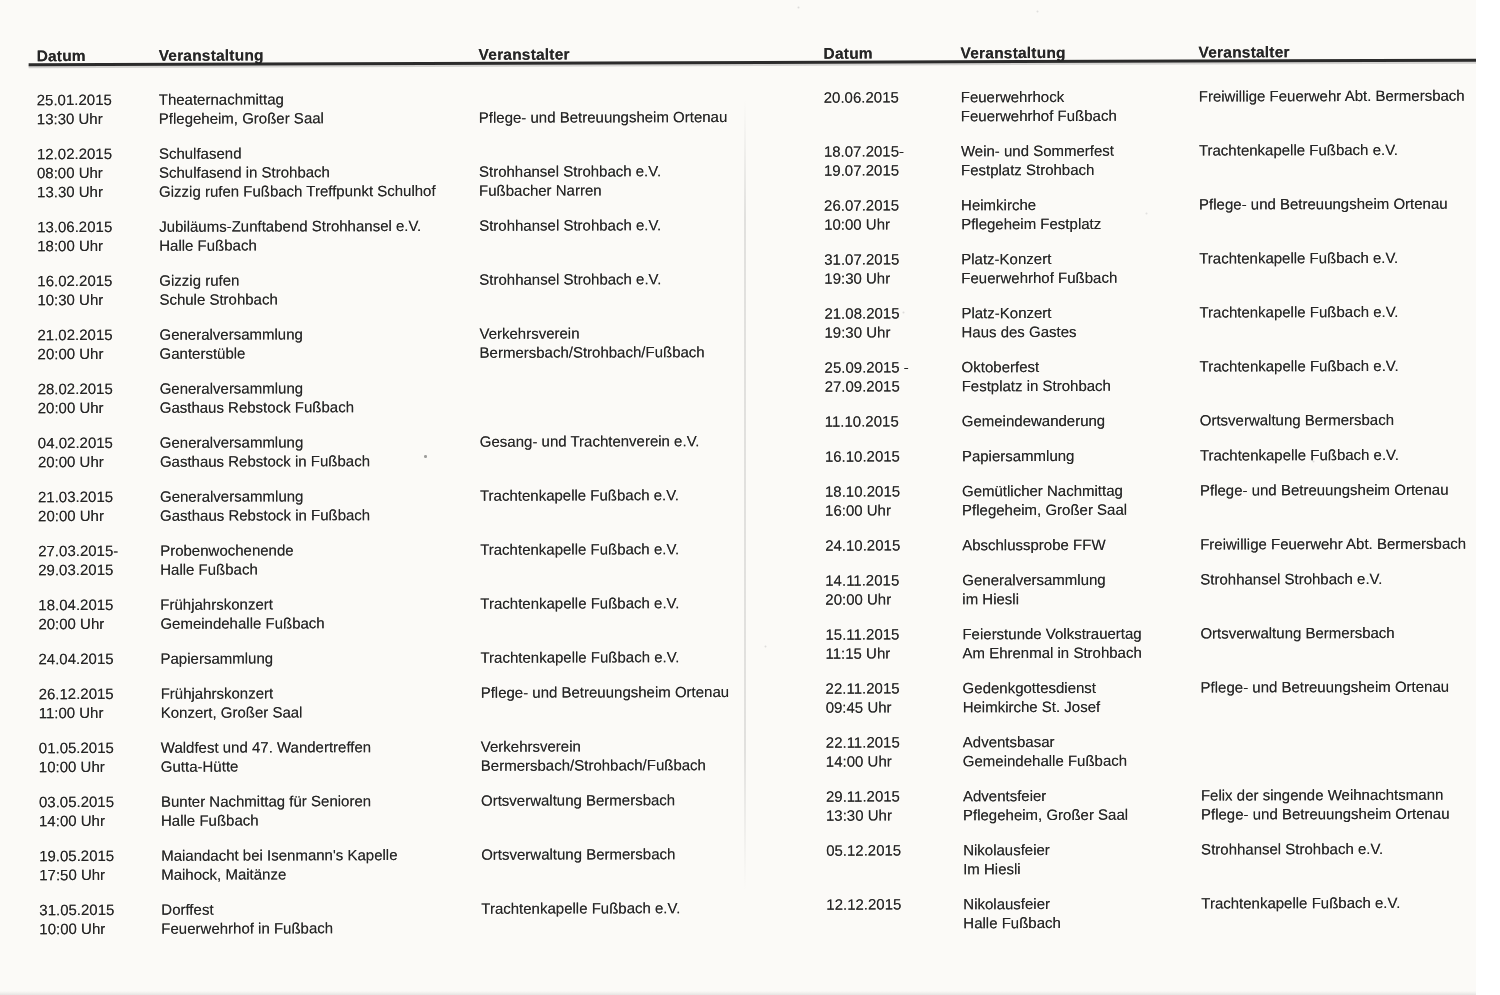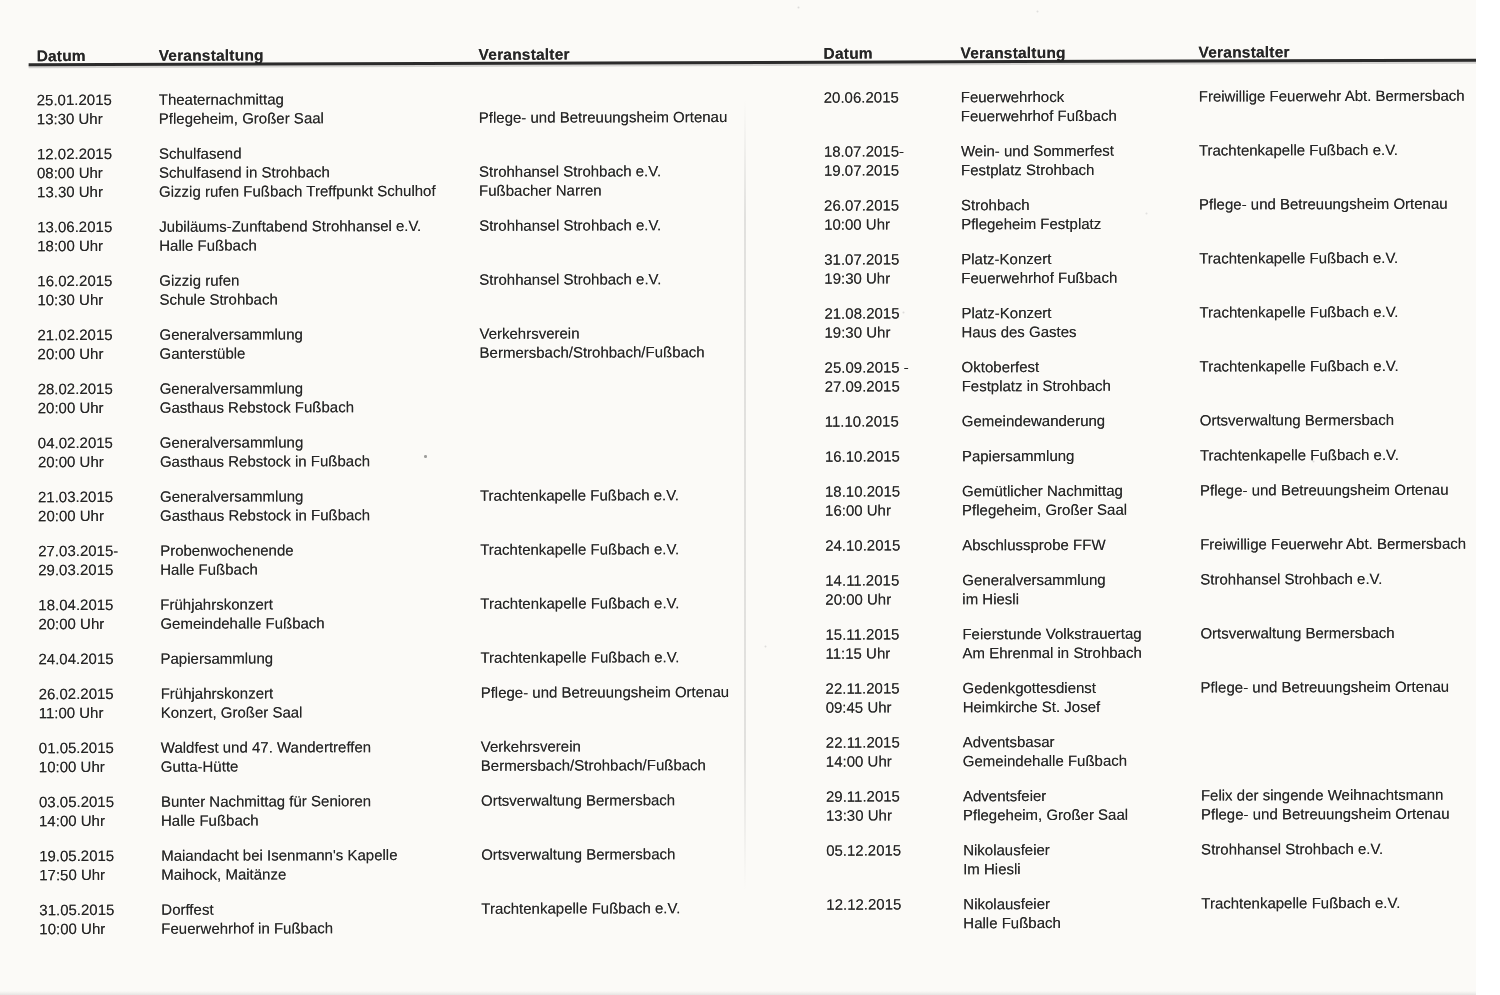--- a/index.html
+++ b/index.html
@@ -201,20 +201,24 @@
           </div>
           <div class="entry">
             <div class="cell">
               <div class="line">04.02.2015</div>
               <div class="line">20:00 Uhr</div>
             </div>
             <div class="cell">
               <div class="line">Generalversammlung</div>
               <div class="line">Gasthaus Rebstock in Fußbach</div>
             </div>
+            <div class="cell">
+              <div class="line">Gesang- und Trachtenverein e.V.</div>
+              <div class="line"></div>
+            </div>
           </div>
           <div class="entry">
             <div class="cell">
               <div class="line">21.03.2015</div>
               <div class="line">20:00 Uhr</div>
             </div>
             <div class="cell">
               <div class="line">Generalversammlung</div>
               <div class="line">Gasthaus Rebstock in Fußbach</div>
             </div>
@@ -257,21 +261,21 @@
             </div>
             <div class="cell">
               <div class="line">Papiersammlung</div>
             </div>
             <div class="cell">
               <div class="line">Trachtenkapelle Fußbach e.V.</div>
             </div>
           </div>
           <div class="entry">
             <div class="cell">
-              <div class="line">26.02.2015</div>
+              <div class="line">26.12.2015</div>
               <div class="line">11:00 Uhr</div>
             </div>
             <div class="cell">
               <div class="line">Frühjahrskonzert</div>
               <div class="line">Konzert, Großer Saal</div>
             </div>
             <div class="cell">
               <div class="line">Pflege- und Betreuungsheim Ortenau</div>
               <div class="line"></div>
             </div>
@@ -368,21 +372,21 @@
               <div class="line">Trachtenkapelle Fußbach e.V.</div>
               <div class="line"></div>
             </div>
           </div>
           <div class="entry">
             <div class="cell">
               <div class="line">26.07.2015</div>
               <div class="line">10:00 Uhr</div>
             </div>
             <div class="cell">
-              <div class="line">Strohbach</div>
+              <div class="line">Heimkirche</div>
               <div class="line">Pflegeheim Festplatz</div>
             </div>
             <div class="cell">
               <div class="line">Pflege- und Betreuungsheim Ortenau</div>
               <div class="line"></div>
             </div>
           </div>
           <div class="entry">
             <div class="cell">
               <div class="line">31.07.2015</div>

